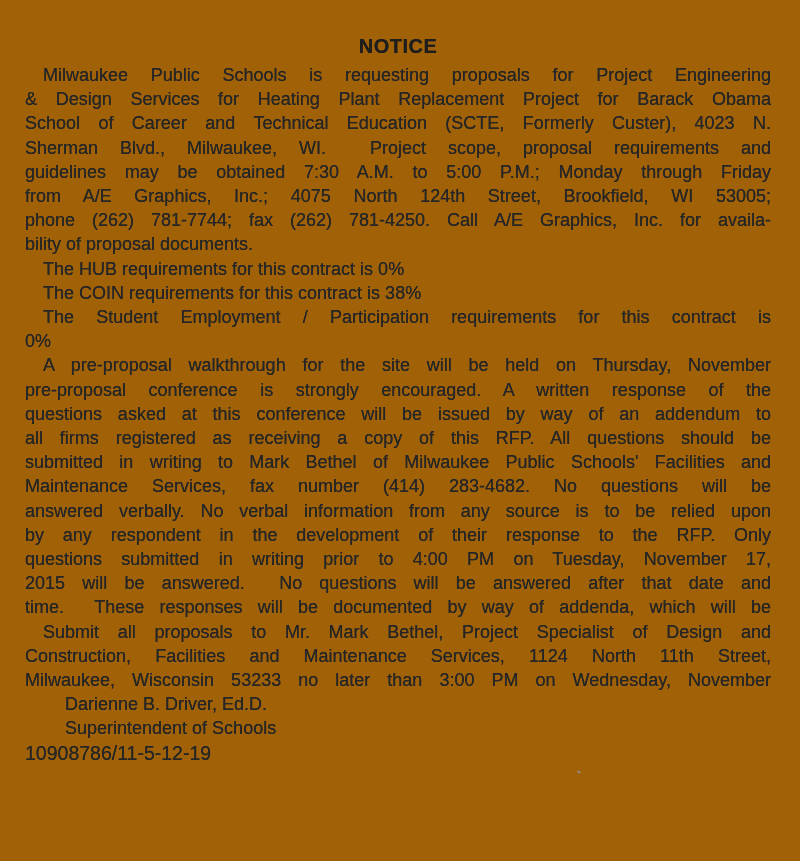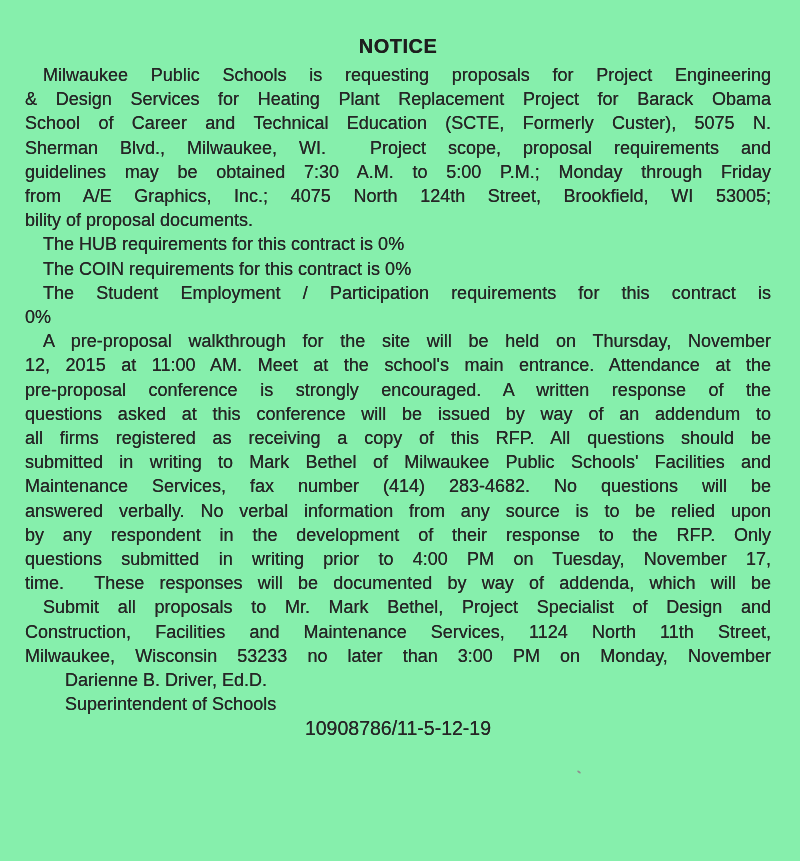--- a/index.html
+++ b/index.html
@@ -4,21 +4,21 @@
 <style>
   html, body {
     margin: 0;
     padding: 0;
     background: #ffffff;
   }
   .page {
     position: relative;
     width: 800px;
     height: 861px;
-    background: #86efac;
+    background: #a16207;
     overflow: hidden;
     font-family: "Liberation Sans", "DejaVu Sans", sans-serif;
     color: #262626;
     -webkit-font-smoothing: antialiased;
   }
   .content {
     position: absolute;
     left: 25px;
     top: 33px;
     width: 746px;
@@ -45,21 +45,21 @@
   }
   .line.first {
     text-indent: 18px;
   }
   .signature .line {
     margin-left: 40px;
   }
   .footer-line {
     font-size: 19.5px;
     line-height: 24.2px;
-    text-align: center;
+    text-align: left;
     text-shadow: 0 0 0.45px currentColor;
   }
   .artifact {
     position: absolute;
     left: 577px;
     top: 771px;
     width: 4px;
     height: 2px;
     background: #8f8f8f;
     border-radius: 50%;
@@ -68,43 +68,44 @@
 </style>
 </head>
 <body>
 
 <div class="page">
   <div class="content">
     <div class="title">NOTICE</div>
     <div id="paragraphs">
         <div class="line first just">Milwaukee Public Schools is requesting proposals for Project Engineering</div>
         <div class="line just">&amp; Design Services for Heating Plant Replacement Project for Barack Obama</div>
-        <div class="line just">School of Career and Technical Education (SCTE, Formerly Custer), 5075 N.</div>
+        <div class="line just">School of Career and Technical Education (SCTE, Formerly Custer), 4023 N.</div>
         <div class="line just">Sherman Blvd., Milwaukee, WI.  Project scope, proposal requirements and</div>
         <div class="line just">guidelines may be obtained 7:30 A.M. to 5:00 P.M.; Monday through Friday</div>
         <div class="line just">from A/E Graphics, Inc.; 4075 North 124th Street, Brookfield, WI 53005;</div>
+        <div class="line just">phone (262) 781-7744; fax (262) 781-4250. Call A/E Graphics, Inc. for availa-</div>
         <div class="line">bility of proposal documents.</div>
         <div class="line first">The HUB requirements for this contract is 0%</div>
-        <div class="line first">The COIN requirements for this contract is 0%</div>
+        <div class="line first">The COIN requirements for this contract is 38%</div>
         <div class="line first just">The Student Employment / Participation requirements for this contract is</div>
         <div class="line">0%</div>
         <div class="line first just">A pre-proposal walkthrough for the site will be held on Thursday, November</div>
-        <div class="line just">12, 2015 at 11:00 AM. Meet at the school's main entrance. Attendance at the</div>
         <div class="line just">pre-proposal conference is strongly encouraged. A written response of the</div>
         <div class="line just">questions asked at this conference will be issued by way of an addendum to</div>
         <div class="line just">all firms registered as receiving a copy of this RFP. All questions should be</div>
         <div class="line just">submitted in writing to Mark Bethel of Milwaukee Public Schools' Facilities and</div>
         <div class="line just">Maintenance Services, fax number (414) 283-4682. No questions will be</div>
         <div class="line just">answered verbally. No verbal information from any source is to be relied upon</div>
         <div class="line just">by any respondent in the development of their response to the RFP. Only</div>
         <div class="line just">questions submitted in writing prior to 4:00 PM on Tuesday, November 17,</div>
+        <div class="line just">2015 will be answered.  No questions will be answered after that date and</div>
         <div class="line just">time.  These responses will be documented by way of addenda, which will be</div>
         <div class="line first just">Submit all proposals to Mr. Mark Bethel, Project Specialist of Design and</div>
         <div class="line just">Construction, Facilities and Maintenance Services, 1124 North 11th Street,</div>
-        <div class="line just">Milwaukee, Wisconsin 53233 no later than 3:00 PM on Monday, November</div>
+        <div class="line just">Milwaukee, Wisconsin 53233 no later than 3:00 PM on Wednesday, November</div>
       </div>
     <div class="signature">
       <div class="line">Darienne B. Driver, Ed.D.</div>
       <div class="line">Superintendent of Schools</div>
     </div>
     <div class="footer-line">10908786/11-5-12-19</div>
   </div>
   <div class="artifact"></div>
 </div>
 

